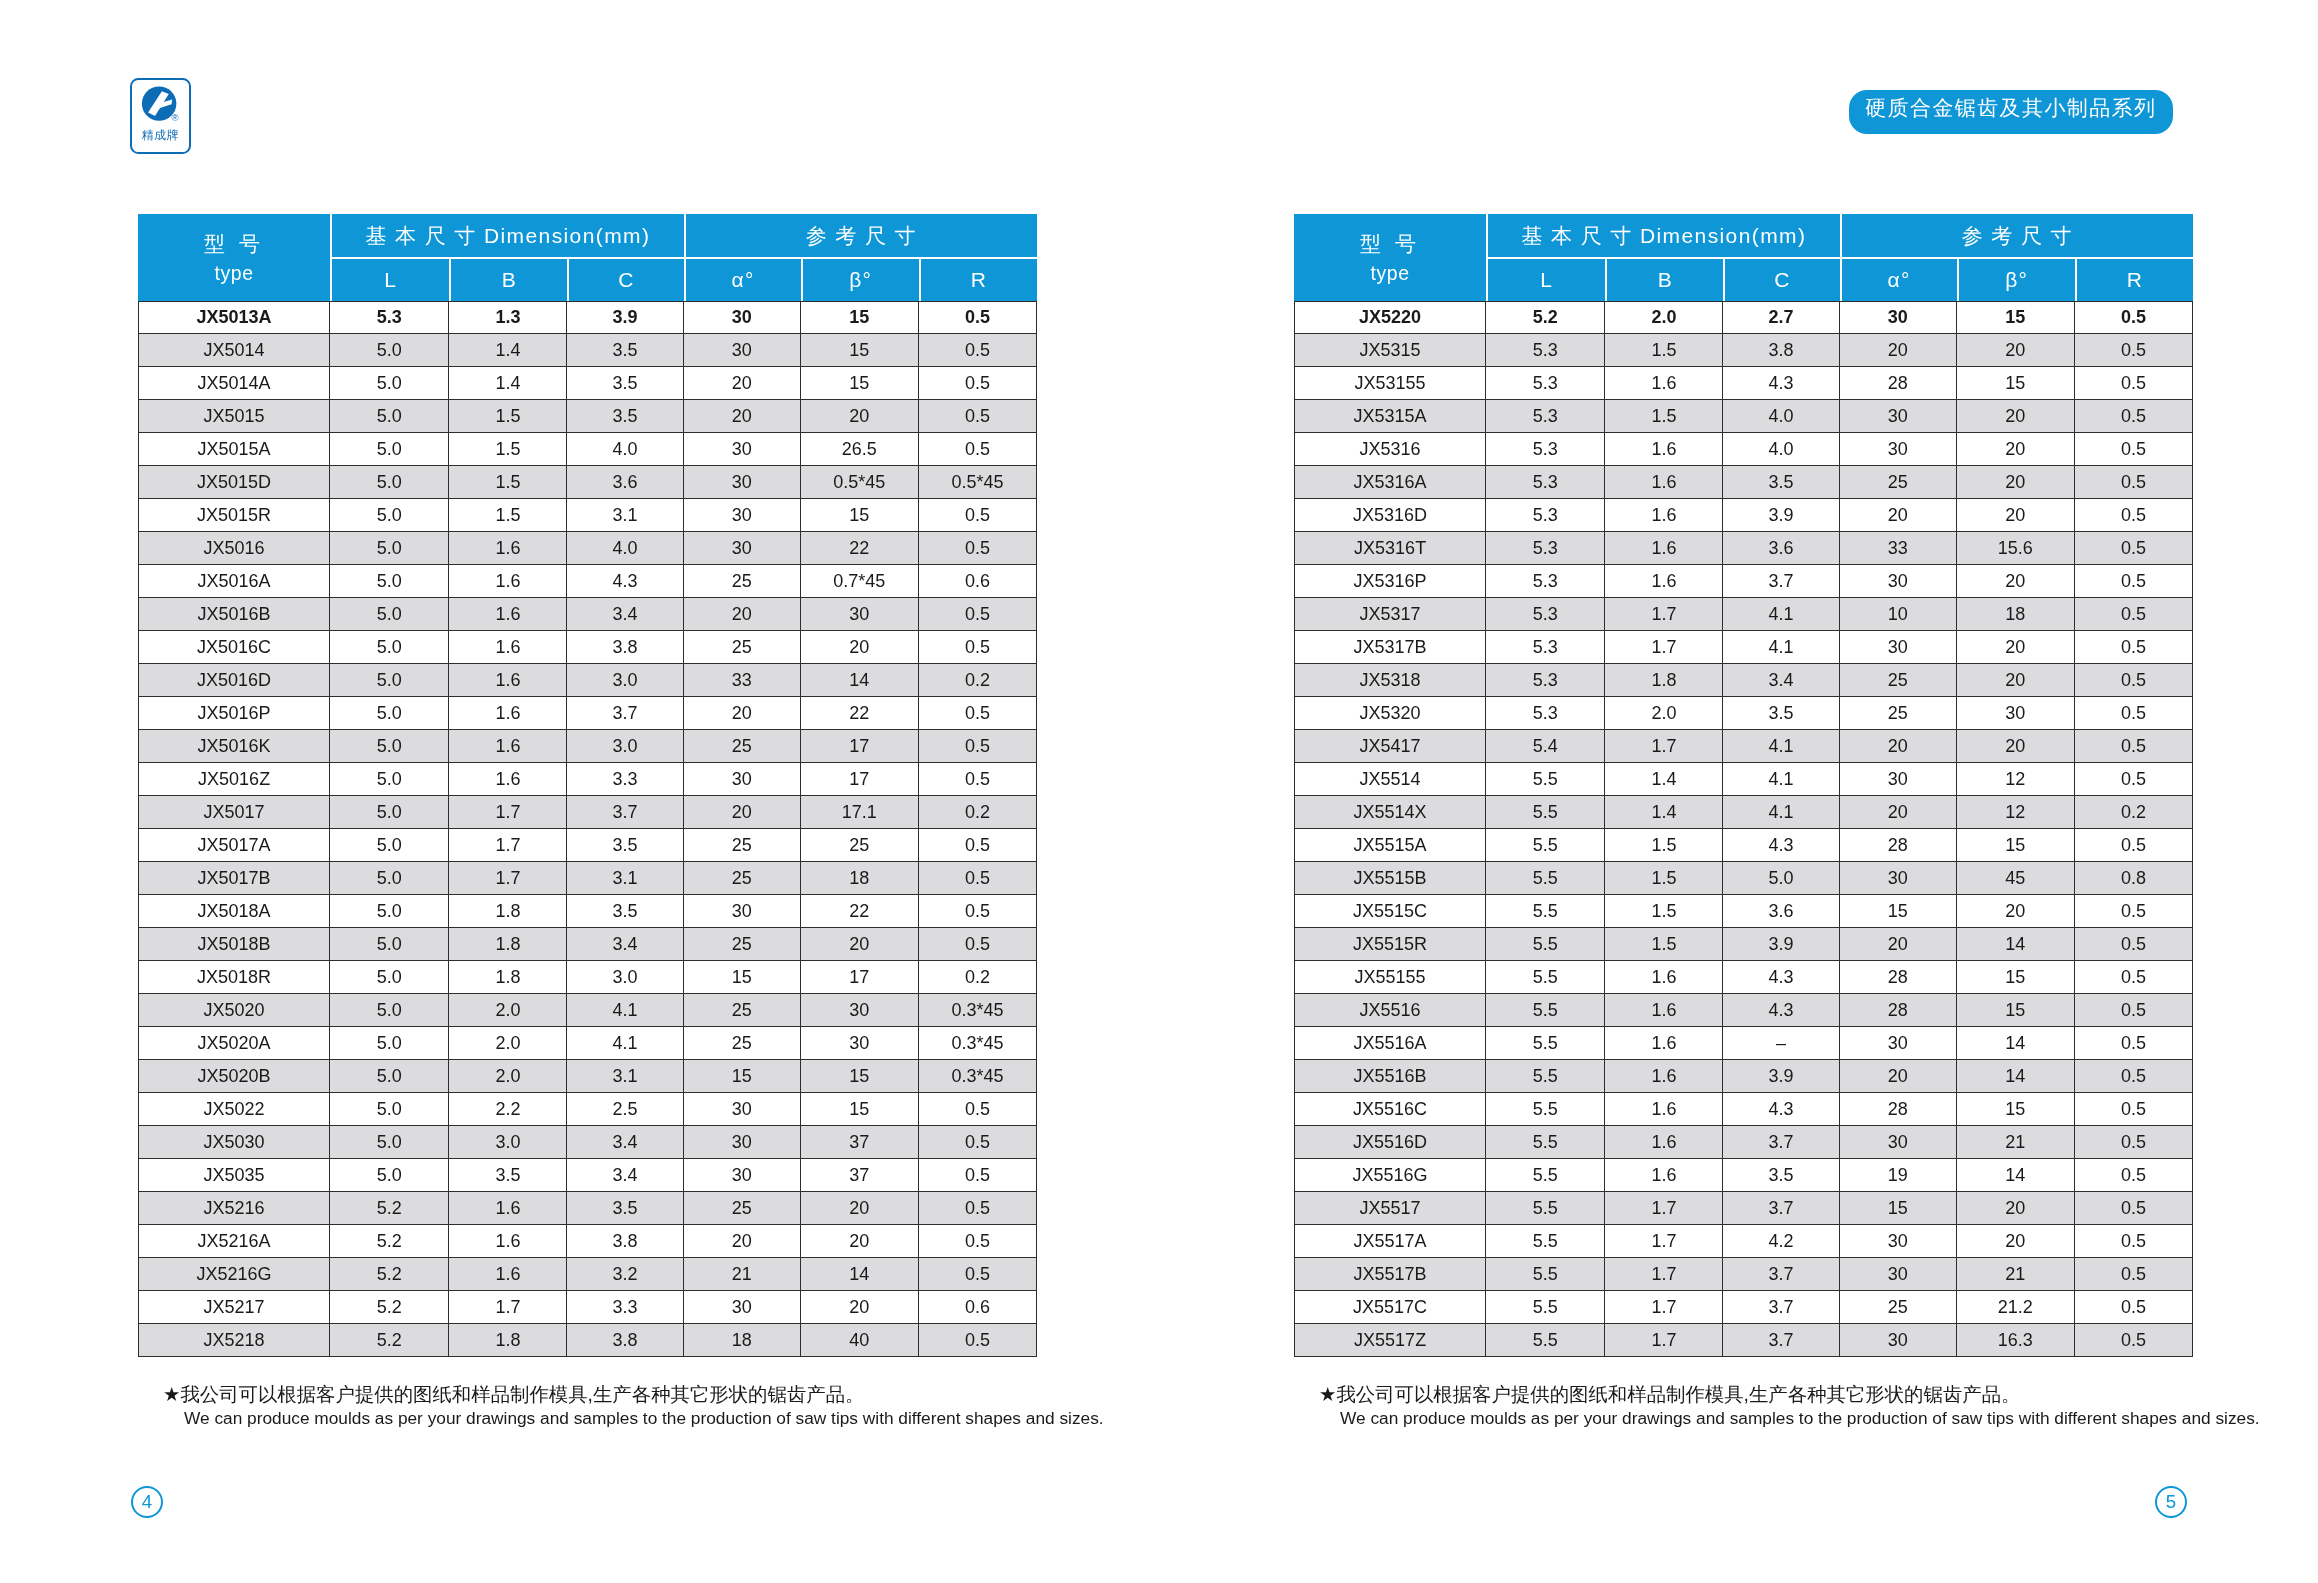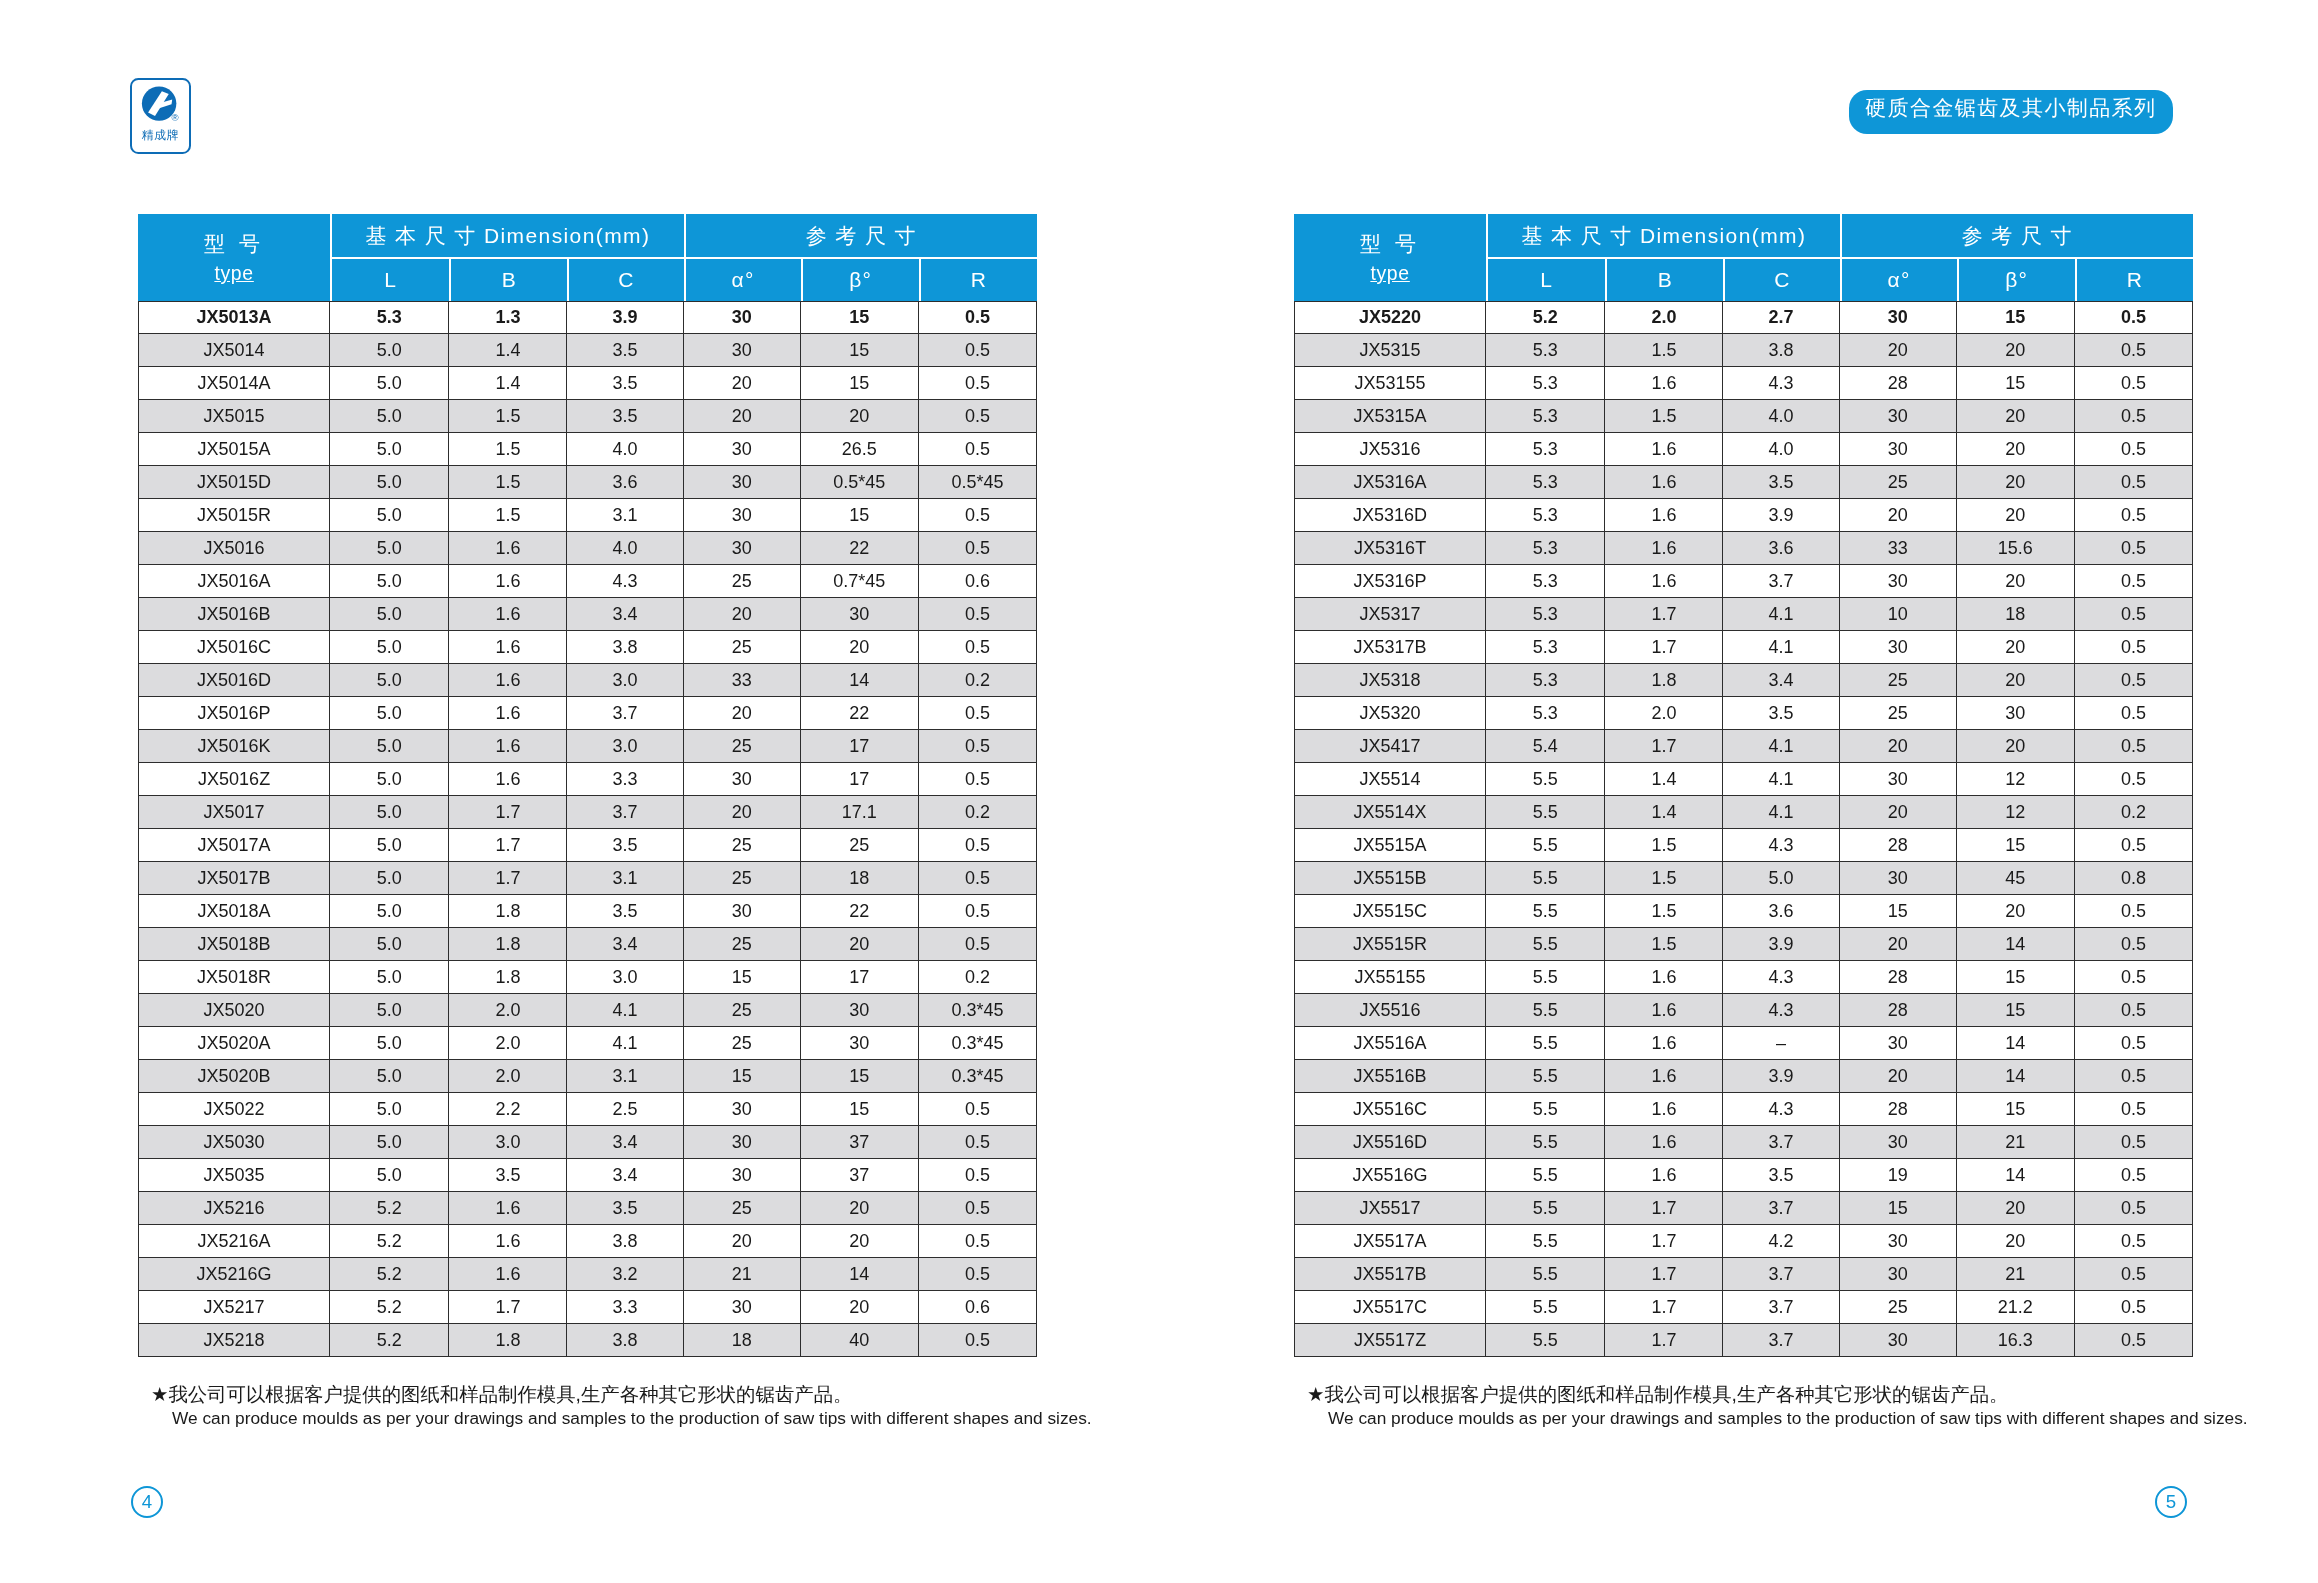--- a/index.html
+++ b/index.html
@@ -38,32 +38,32 @@
   .spec-table th{
     background:#0e96d7;color:#ffffff;font-weight:normal;
     text-align:center;vertical-align:middle;box-sizing:border-box;
     font-size:21px;letter-spacing:1.4px;padding:0;
   }
   .spec-table thead tr.tier1 th{height:43px;}
   .spec-table thead tr.tier2 th{height:44px;border-top:2.1px solid #fff;border-left:2.1px solid #fff;}
   .spec-table th.group{border-left:2.1px solid #fff;margin-top:44px;}
   .spec-table th.type-head{border:0;}
   .type-head .zh{display:block;font-size:21px;letter-spacing:4.1px;}
-  .type-head .en{display:block;font-size:19.4px;letter-spacing:0.7px;margin-top:4.1px;text-decoration:underline;}
+  .type-head .en{display:block;font-size:19.4px;letter-spacing:0.7px;margin-top:4.1px;}
   .spec-table td{
     height:33px;text-align:center;vertical-align:middle;
     font-size:18px;box-sizing:border-box;padding:0;
     border-right:1.4px solid #2d2d2d;border-bottom:1.4px solid #2d2d2d;
     background:#ffffff;
   }
   .spec-table td:first-child{border-left:1.4px solid #2d2d2d;}
   .spec-table tbody tr:first-child td{border-top:1.4px solid #2d2d2d;font-weight:bold;}
   .spec-table tbody tr:nth-child(even) td{background:#dcdcde;}
   
-  .footnote{position:absolute;top:1383px;width:982px;}
+  .footnote{position:absolute;top:1383px;width:982px;margin-left:12px;}
   .footnote.left{left:151px;}
   .footnote.right{left:1307px;}
   .footnote .zh{font-size:19.4px;line-height:23.5px;}
   .footnote .en{font-size:17.3px;line-height:22px;margin-left:21px;}
   
   .page-circle{
     position:absolute;top:1486px;width:32px;height:32px;border-radius:50%;
     border:2.8px solid #0e96d7;color:#0e96d7;font-size:18.7px;
     display:flex;align-items:center;justify-content:center;box-sizing:border-box;
   }

